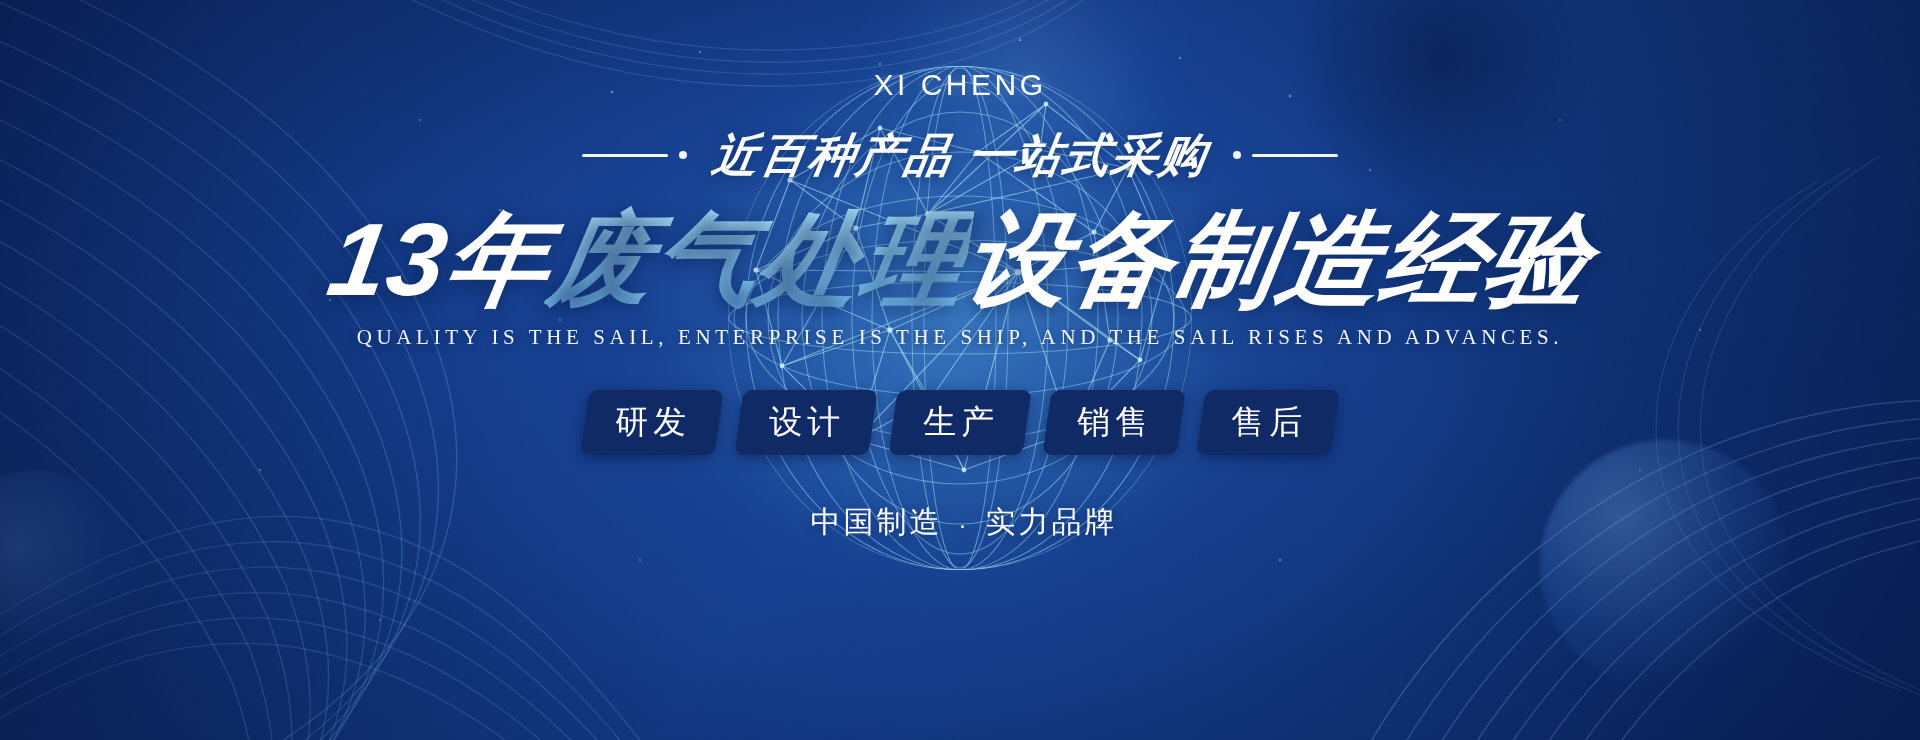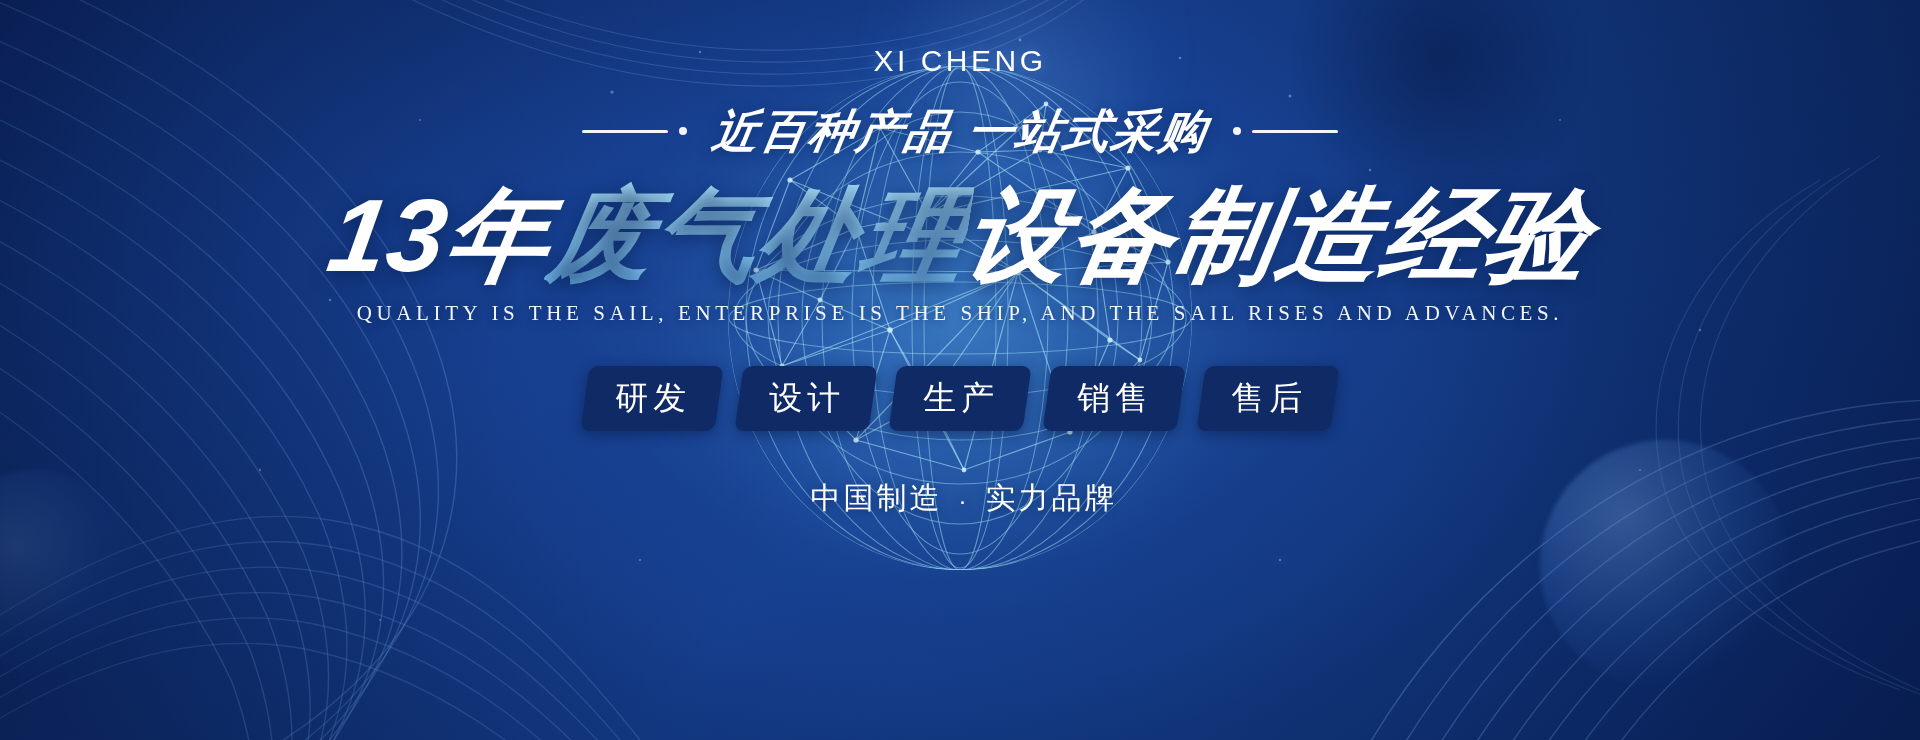--- a/index.html
+++ b/index.html
@@ -34,21 +34,21 @@
   
   #vignette {
     position:absolute; inset:0; pointer-events:none;
     background:radial-gradient(ellipse 1150px 780px at 50% 50%, rgba(0,0,0,0) 40%, rgba(4,16,52,0.45) 100%);
   }
 
   
   #content {
     position:absolute; inset:0; z-index:10;
     display:flex; flex-direction:column; align-items:center;
-    padding-top:46px;
+    padding-top:70px;
   }
 
   #brand-latin {
     font-size:30px; font-weight:300; letter-spacing:3.5px;
     color:#ffffff; line-height:1;
     text-shadow:0 0 14px rgba(120,180,255,0.45);
   }
 
   #subtitle-row {
     display:flex; align-items:center; gap:26px;

